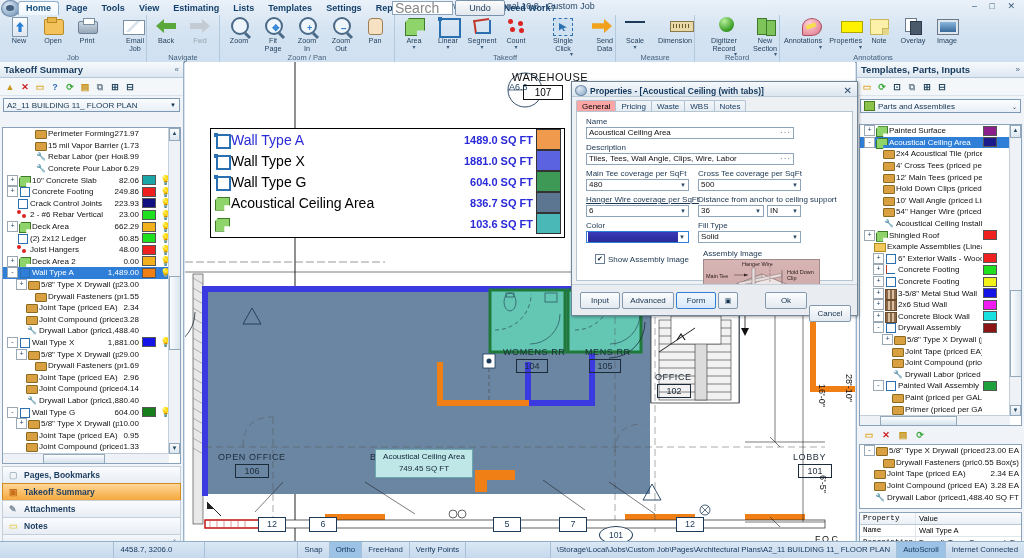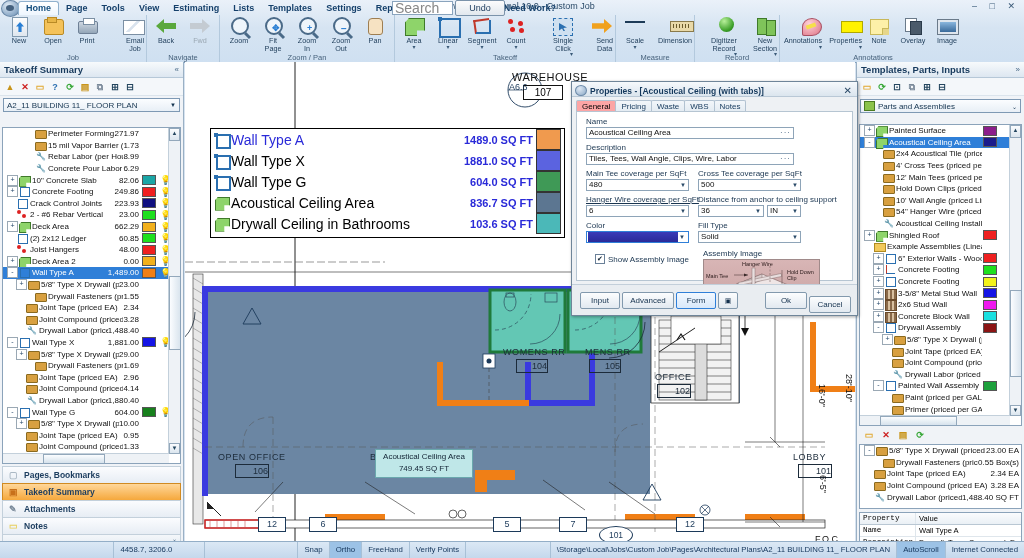--- a/index.html
+++ b/index.html
@@ -166,21 +166,21 @@
   .lgname.blue{color:#2a2ad8;}
   .lgval{margin-left:auto;font-size:11px;font-weight:bold;color:#2a2ad8;white-space:nowrap;padding-right:3px;}
   .lgsw{width:23px;height:19px;border:1px solid #333;flex:none;}
 
   .wh-label{position:absolute;left:327px;top:9px;font-size:11px;color:#111;letter-spacing:.5px;}
   .wh-num{position:absolute;left:338px;top:23px;width:38px;height:13px;border:1px solid #111;
     text-align:center;font-size:10px;line-height:13px;background:#fff;}
   .bigghost{position:absolute;left:160px;top:72px;font-size:34px;color:#e2e2e2;letter-spacing:2px;}
 
   .rm{position:absolute;font-size:9px;color:#1c2b3a;letter-spacing:.6px;}
-  .rmnum{position:absolute;border:1px solid #1c2b3a;background:transparent;text-align:right;
+  .rmnum{position:absolute;border:1px solid #1c2b3a;background:transparent;text-align:center;
     font-size:9px;color:#1c2b3a;}
   .tagbox{position:absolute;border:1px solid #1c3a5a;background:#fff;text-align:center;
     font-size:9px;color:#1c3a5a;}
   .dimtxt{position:absolute;font-size:9px;color:#111;writing-mode:vertical-rl;}
   .acarea{position:absolute;left:190px;top:387px;width:96px;height:26px;background:#bfe7e8;
     border:1px solid #6aa8ad;font-size:8px;color:#123;text-align:center;line-height:12px;padding-top:1px;}
   .circ{position:absolute;border:1px solid #1c3a5a;border-radius:50%;text-align:center;font-size:8.5px;color:#1c3a5a;background:#fff;}
 
   
   .dlg{position:absolute;left:571px;top:81px;width:285px;height:233px;
@@ -1007,21 +1007,20 @@
             <span style="position:absolute;left:1px;top:1px;width:13px;height:12px;background:#8ed46a;border:1.3px solid #3f7a2a;clip-path:polygon(22% 0,100% 0,100% 62%,62% 62%,62% 100%,0 100%,0 26%);"></span>
           </span>
           <span class="lgname">Acoustical Ceiling Area</span>
           <span class="lgval">836.7 SQ FT</span>
           <span class="lgsw" style="background: rgb(92, 118, 145);"></span>
         </div>
         <div class="lgrow">
           <span class="lgico">
             <span style="position:absolute;left:1px;top:1px;width:13px;height:12px;background:#8ed46a;border:1.3px solid #3f7a2a;clip-path:polygon(22% 0,100% 0,100% 62%,62% 62%,62% 100%,0 100%,0 26%);"></span>
           </span>
-          <span class="lgname">Drywall Ceiling in Bathrooms</span>
           <span class="lgval">103.6 SQ FT</span>
           <span class="lgsw" style="background: rgb(75, 184, 184);"></span>
         </div>
       </div>
 
     <div class="wh-label">WAREHOUSE</div>
     <div class="wh-num">107</div>
 
     <div class="rm" style="left:318px;top:285px;">WOMENS RR</div>
     <div class="rmnum" style="left:331px;top:297px;width:30px;height:12px;line-height:12px;">104</div>
@@ -1149,21 +1148,21 @@
         <div class="lbl" style="left:48px;top:37px;">Acoustical Tile</div>
       </div>
     </div>
 
     <div class="dfoot">
       <div class="dbtn" style="left:8px;top:7px;width:38px;">Input</div>
       <div class="dbtn" style="left:50px;top:7px;width:50px;">Advanced</div>
       <div class="dbtn hl" style="left:104px;top:7px;width:38px;">Form</div>
       <div class="dbtn" style="left:146px;top:7px;width:18px;font-size:7px;">▣</div>
       <div class="dbtn" style="left:193px;top:7px;width:40px;">Ok</div>
-      <div class="dbtn" style="left:237px;top:11px;width:40px;">Cancel</div>
+      <div class="dbtn" style="left:237px;top:20px;width:40px;">Cancel</div>
     </div>
   </div>
 
   <div class="rightpanel">
     <div class="panelhdr">
       <div class="t">Templates, Parts, Inputs</div>
       <div class="chev">»</div>
     </div>
     <div class="ptoolbar" id="right-toolbar">
         <span class="tbi" style="color: rgb(224, 168, 48); font-size: 9px; line-height: 12px; text-align: center; font-weight: bold;">▭</span>

